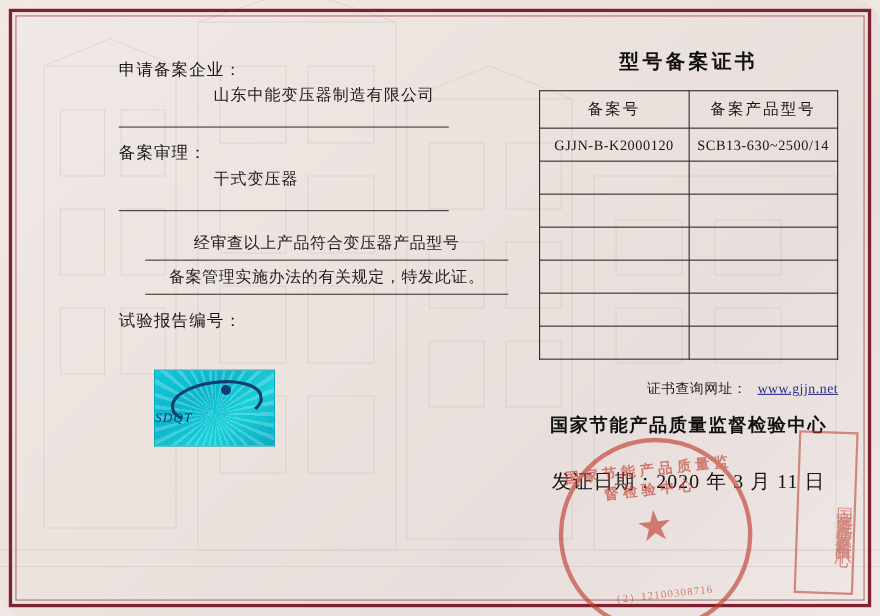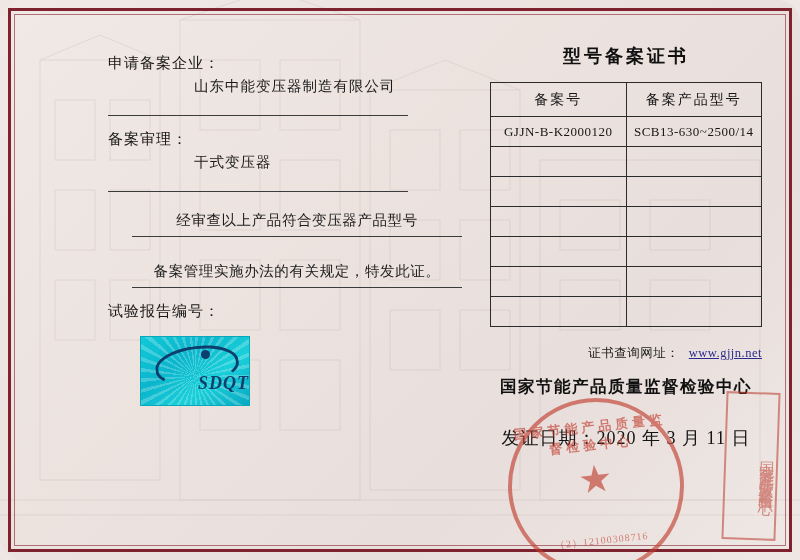--- a/index.html
+++ b/index.html
@@ -88,21 +88,20 @@
   }
   .multiline .line {
     border-bottom: 1px solid #3b3b3b;
     padding: 5px 0 6px 0;
     font-size: 14.5px;
     letter-spacing: 0.6px;
     text-align: center;
   }
   .multiline .line.second {
     padding-left: 0;
-    margin-top: 20px;
   }
 
   
   .logo-sticker {
     position: absolute;
     left: 140px;
     top: 336px;
     width: 108px;
     height: 68px;
     background: linear-gradient(140deg, #10c9d8 0%, #0bb6cc 35%, #1ad0da 65%, #08a9c2 100%);
@@ -135,24 +134,24 @@
     width: 9px;
     height: 9px;
     border-radius: 50%;
     background: #0c3f6e;
   }
   .logo-sticker .brand {
     position: absolute;
     left: 0;
     right: 0;
     top: 36px;
-    text-align: right;
-    font-size: 18px;
+    text-align: left;
+    font-size: 12px;
     font-style: italic;
-    font-weight: bold;
+    font-weight: normal;
     color: #0c3f6e;
     letter-spacing: 1px;
     font-family: "Liberation Serif", serif;
   }
 
   
   .right-panel {
     position: absolute;
     left: 490px;
     top: 44px;

